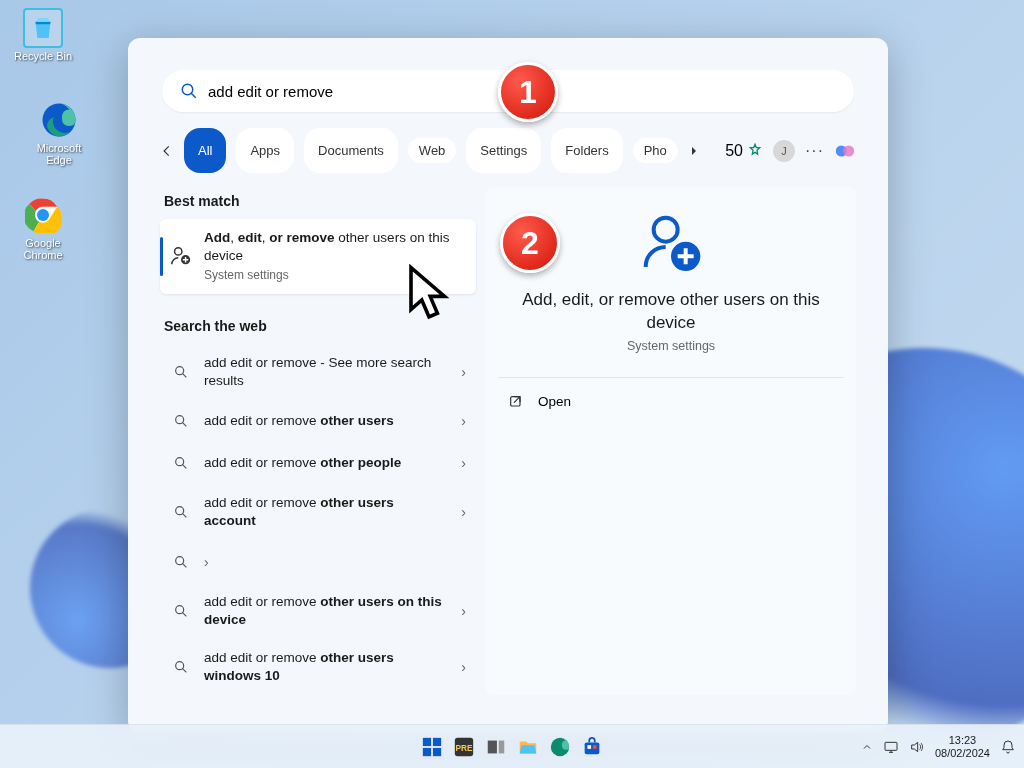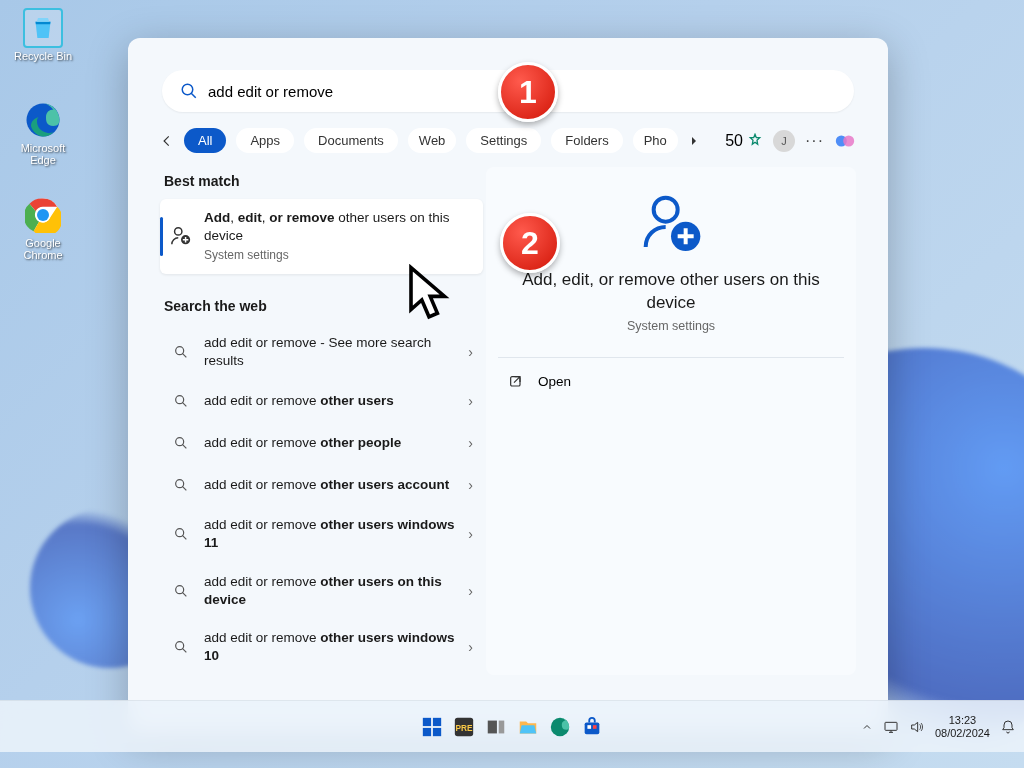--- a/index.html
+++ b/index.html
@@ -17,30 +17,30 @@
 
 
 .start-panel { position: absolute; left: 128px; top: 38px; width: 760px; height: 695px; background: #f4f8fc; border-radius: 12px; box-shadow: 0 10px 40px rgba(0,0,0,0.25); padding: 20px; overflow: hidden; }
 
 .search-box { background: white; border-radius: 24px; height: 42px; display: flex; align-items: center; padding: 0 18px; margin: 12px 14px 16px; box-shadow: 0 1px 2px rgba(0,0,0,0.06); }
 .search-box svg { width: 18px; height: 18px; margin-right: 10px; }
 .search-box input { border: none; outline: none; font-size: 15px; flex: 1; background: transparent; }
 
 .filter-row { display: flex; align-items: center; gap: 10px; padding: 0 12px 14px; }
 .back-arr { width: 14px; height: 14px; }
-.pill { background: white; border-radius: 16px; padding: 5px 14px; font-size: 13px; color: #333; cursor: pointer; }
+.pill { background: white; border-radius: 16px; padding: 15px 14px; font-size: 13px; color: #333; cursor: pointer; }
 .pill.active { background: #0c59c9; color: white; }
 .pill.tight { padding: 5px 11px; }
 .more-tab { width: 12px; }
 .points { display: flex; align-items: center; gap: 4px; font-size: 16px; margin-left: auto; }
 .avatar { width: 22px; height: 22px; border-radius: 50%; background: #d8d8d8; display: flex; align-items: center; justify-content: center; font-size: 11px; color: #555; }
 .dots { font-size: 16px; letter-spacing: 1px; color: #444; }
 .copilot { width: 22px; height: 22px; }
 
-.body-row { display: flex; gap: 3px; padding: 0 12px; }
+.body-row { display: flex; gap: 10px; padding: 0 12px; }
 .left-col { flex: 1; min-width: 0; }
 .right-col { width: 370px; background: #f8fbfe; border-radius: 8px; padding: 24px 16px; }
 
 .sect-label { font-size: 14px; font-weight: 600; color: #1a1a1a; margin: 6px 4px 10px; }
 
 .result-item { display: flex; align-items: center; gap: 12px; padding: 10px 10px; border-radius: 6px; cursor: pointer; }
 .result-item.selected { background: white; box-shadow: 0 1px 3px rgba(0,0,0,0.08); position: relative; }
 .result-item.selected::before { content: ''; position: absolute; left: 0; top: 18px; bottom: 18px; width: 3px; background: #0c59c9; border-radius: 2px; }
 .result-icon { width: 22px; height: 22px; flex-shrink: 0; display: flex; align-items: center; justify-content: center; }
 .result-text { flex: 1; font-size: 13.5px; color: #1a1a1a; line-height: 1.35; }
@@ -53,21 +53,21 @@
 .divider { height: 1px; background: #e0e6ed; margin: 0 -4px 6px; }
 .open-row { display: flex; gap: 14px; padding: 10px 6px; font-size: 13.5px; cursor: pointer; border-radius: 4px; }
 
 
 .callout { position: absolute; width: 60px; height: 60px; border-radius: 50%; background: radial-gradient(circle at 35% 30%, #ff5a4d, #d11507); color: white; font-size: 32px; font-weight: 700; display: flex; align-items: center; justify-content: center; box-shadow: 0 3px 6px rgba(0,0,0,0.3); border: 3px solid white; }
 
 
 .cursor { position: absolute; left: 405px; top: 264px; pointer-events: none; }
 
 
-.taskbar { position: absolute; bottom: 16px; left: 0; right: 0; height: 52px; background: rgba(235,243,250,0.88); backdrop-filter: blur(10px); display: flex; align-items: center; border-top: 1px solid rgba(0,0,0,0.06); }
+.taskbar { position: absolute; bottom: 0; left: 0; right: 0; height: 44px; background: rgba(235,243,250,0.88); backdrop-filter: blur(10px); display: flex; align-items: center; border-top: 1px solid rgba(0,0,0,0.06); }
 .tb-center { position: absolute; left: 50%; transform: translateX(-50%); display: flex; gap: 6px; }
 .tb-icon { width: 26px; height: 26px; display: flex; align-items: center; justify-content: center; cursor: pointer; border-radius: 4px; }
 .tb-right { position: absolute; right: 8px; display: flex; align-items: center; gap: 10px; font-size: 11px; color: #1a1a1a; }
 .tb-right .dt { text-align: center; line-height: 1.15; }
 </style>
 </head>
 <body>
 
 <div class="bloom1"></div>
 <div class="bloom2"></div>
@@ -75,21 +75,21 @@
 <div class="desktop-icon" style="left:8px; top:8px;">
   <div class="dimg recycle-wrap">
       <svg viewBox="0 0 24 24" width="30" height="30">
         <path fill="#4fc3f7" d="M6 7h12l-1.5 13h-9z"></path>
         <path fill="#0288d1" d="M6 7h12l-.3 2H6.3z"></path>
         <path fill="#81d4fa" d="M8 4h8l1 3H7z"></path>
       </svg>
     </div>
   <div>Recycle Bin</div>
 </div>
-<div class="desktop-icon" style="left:8px; top:100px;">
+<div class="desktop-icon" style="left:24px; top:100px;">
   <div class="dimg">
       <svg viewBox="0 0 24 24" width="36" height="36">
         <circle cx="12" cy="12" r="11" fill="#0c59c9"></circle>
         <path fill="#4cc2a8" d="M12 1c6 0 11 5 11 11 0 2-1 4-4 4-5 0-5-4-5-6 0-3 2-5 5-5-2-2-4-4-7-4z"></path>
         <path fill="#1a9e7e" d="M4 16c1 4 5 7 8 7 3 0 5-1 7-3-2 1-4 1-6 0-3-1-5-4-5-7 0-1 0-2 1-3-3 1-5 3-5 6z"></path>
       </svg>
     </div>
   <div>Microsoft Edge</div>
 </div>
 <div class="desktop-icon" style="left:8px; top:195px;">
@@ -203,21 +203,20 @@
             <div class="result-text">add edit or remove <b>other users account</b></div>
             <div class="chev">›</div>
           </div>
           <div class="result-item">
             <div class="result-icon">
               <svg viewBox="0 0 24 24" width="16" height="16">
                 <circle cx="10" cy="10" r="6" fill="none" stroke="#555" stroke-width="1.8"></circle>
                 <line x1="14" y1="14" x2="20" y2="20" stroke="#555" stroke-width="1.8"></line>
               </svg>
             </div>
-            <div class="result-text">add edit or remove <b>other users windows 11</b></div>
             <div class="chev">›</div>
           </div>
           <div class="result-item">
             <div class="result-icon">
               <svg viewBox="0 0 24 24" width="16" height="16">
                 <circle cx="10" cy="10" r="6" fill="none" stroke="#555" stroke-width="1.8"></circle>
                 <line x1="14" y1="14" x2="20" y2="20" stroke="#555" stroke-width="1.8"></line>
               </svg>
             </div>
             <div class="result-text">add edit or remove <b>other users on this device</b></div>

